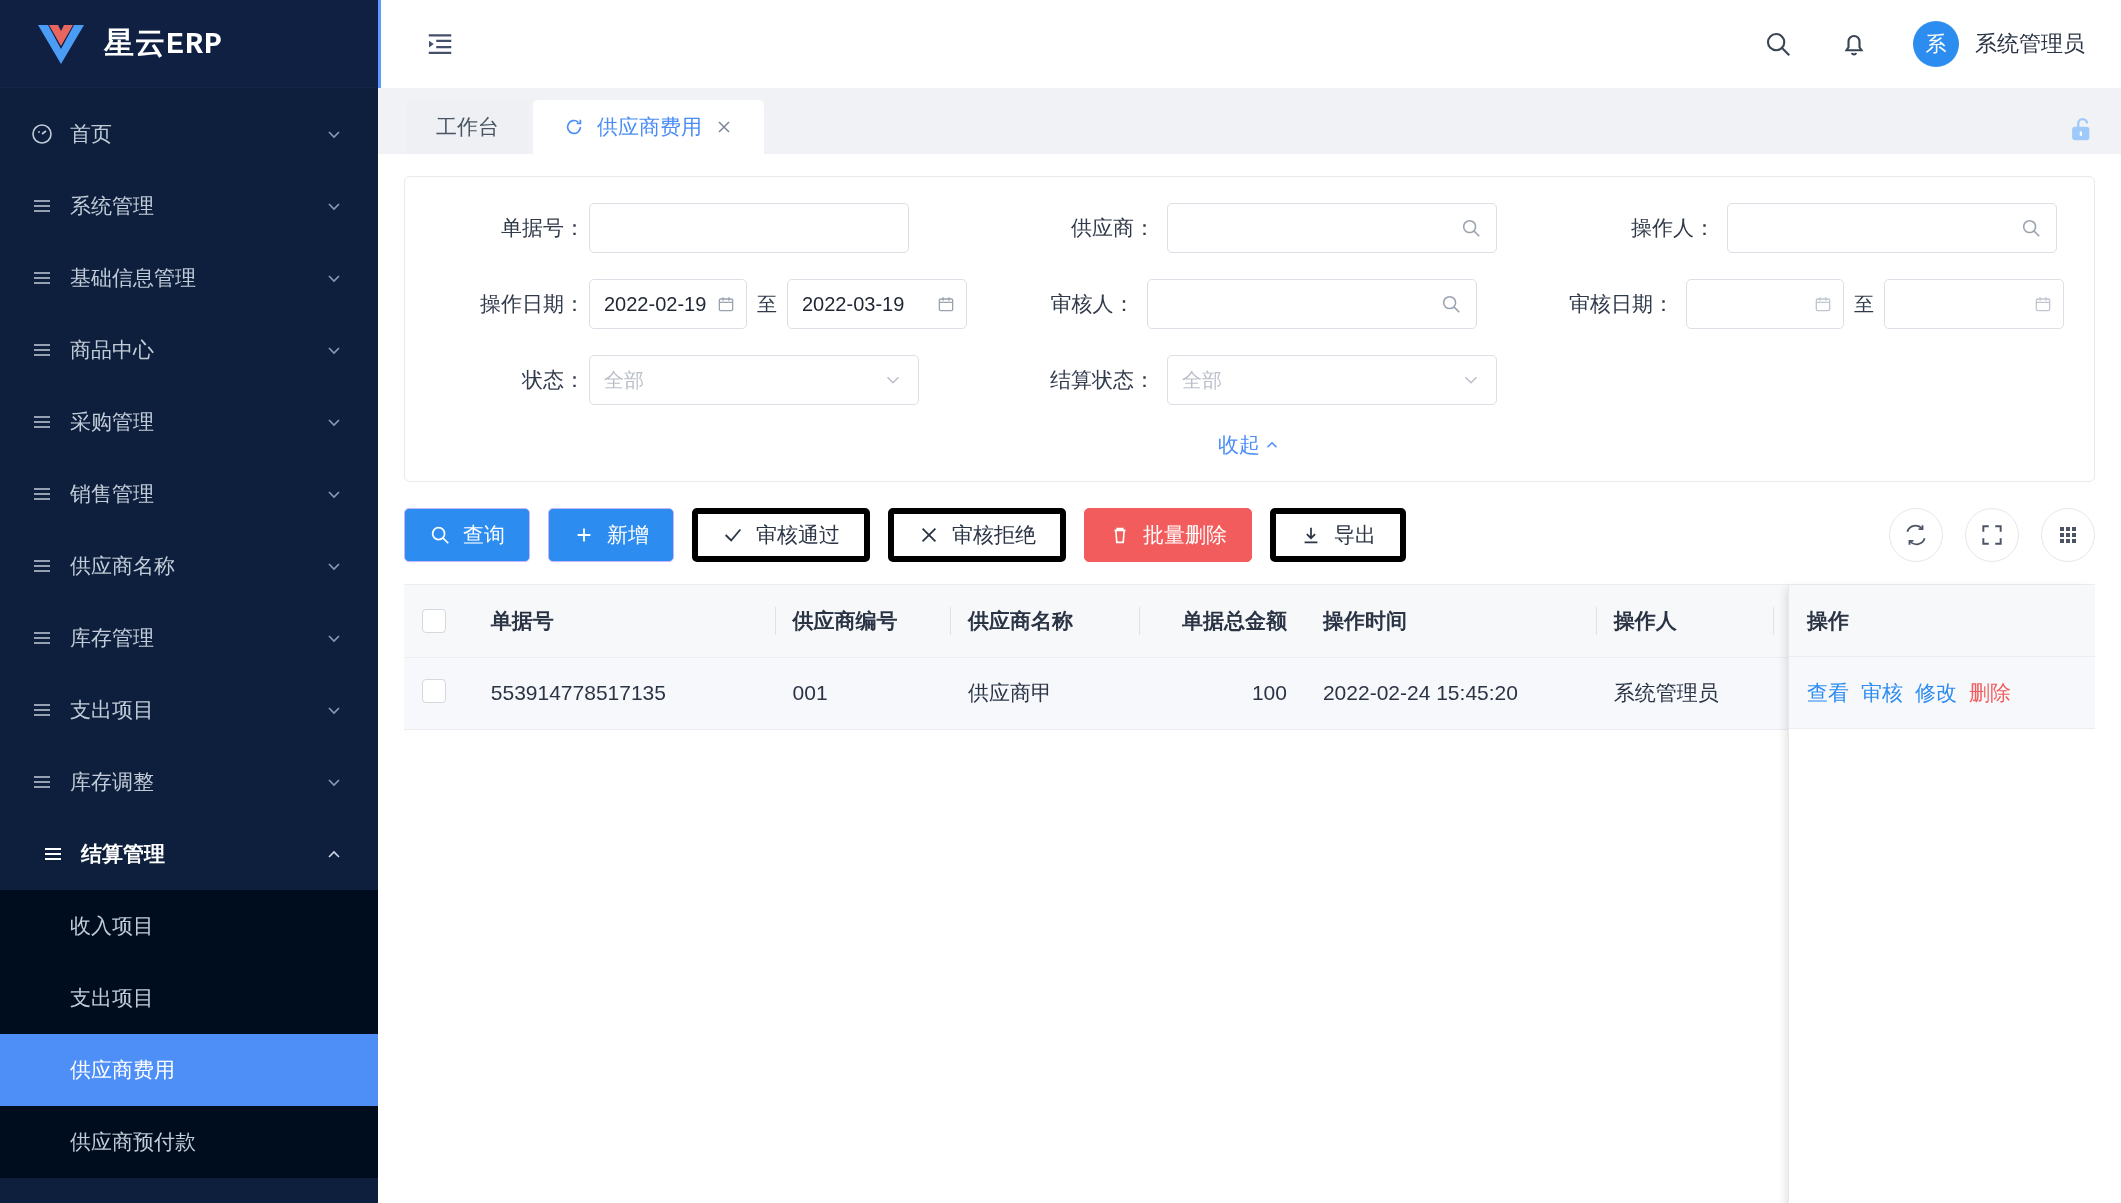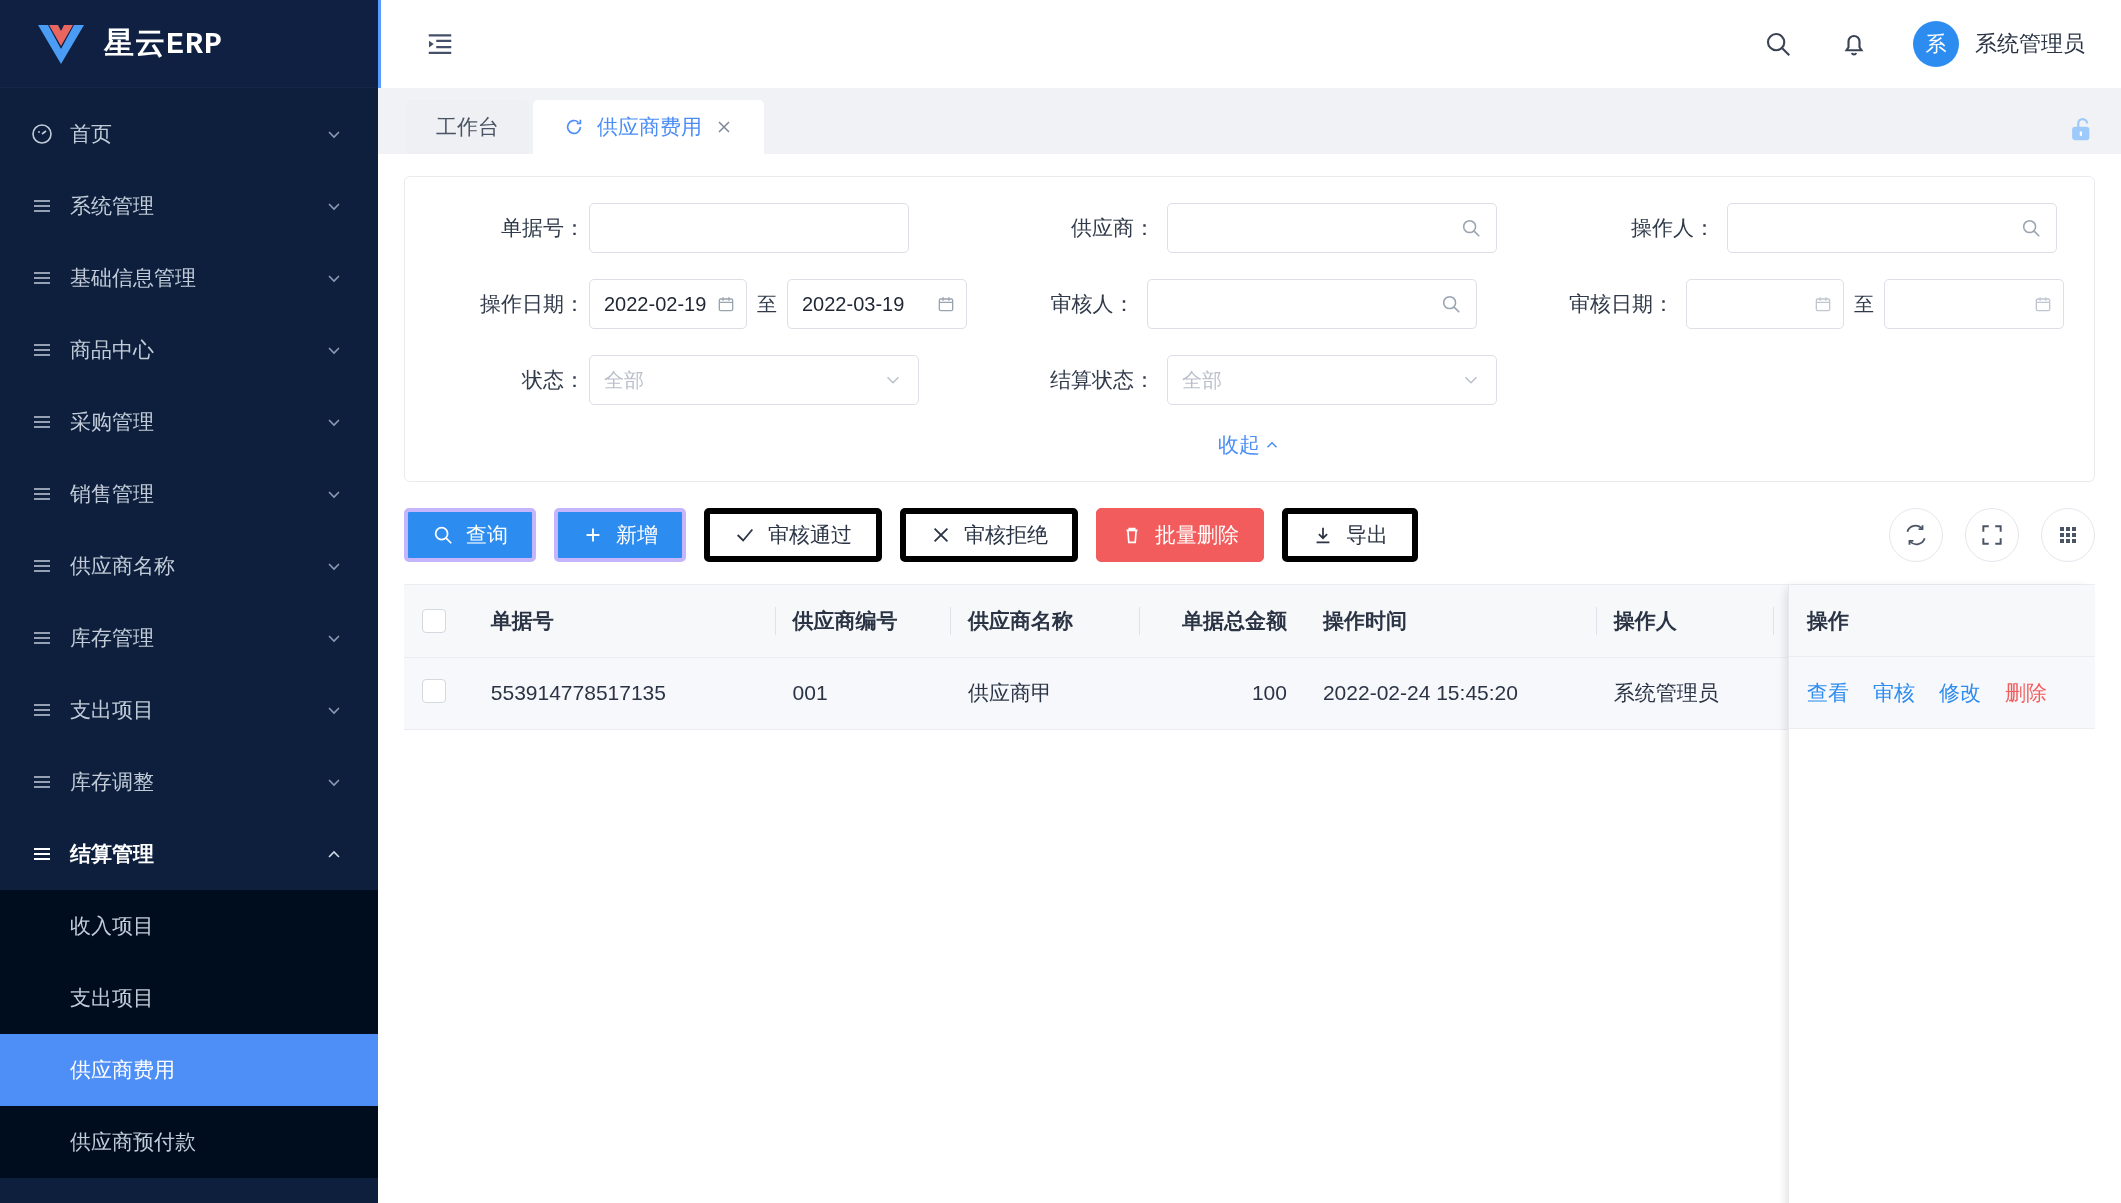--- a/index.html
+++ b/index.html
@@ -25,21 +25,21 @@
   .logo-text { color: #ffffff; font-size: 30px; font-weight: bold; letter-spacing: 1px; }
 
   .menu { flex: 1; overflow: hidden; padding-top: 10px; }
   .menu-item {
     height: 72px; display: flex; align-items: center;
     padding: 0 34px 0 30px; cursor: pointer; color: #c2ccd9; font-size: 21px;
   }
   .menu-item .mi-icon { width: 34px; min-width: 34px; display: flex; align-items: center; justify-content: flex-start; }
   .menu-item .mi-label { flex: 1; padding-left: 6px; }
   .menu-item .mi-arrow { color: #8d9bb0; display: flex; align-items: center; }
-  .menu-item.expanded { color: #ffffff; font-weight: bold; }
+  .menu-item.expanded { color: #ffffff; font-weight: bold; margin-left: 11px; }
   .menu-item.expanded .mi-arrow { color: #cfd8e5; }
 
   .submenu { background: #000d1f; }
   .submenu-item {
     height: 72px; display: flex; align-items: center;
     padding-left: 70px; color: #c2ccd9; font-size: 21px; cursor: pointer;
   }
   .submenu-item.active { background: #4d8ef7; color: #ffffff; }
 
   
@@ -112,21 +112,21 @@
 
   .collapse-row { display: flex; justify-content: center; margin-top: 4px; }
   .collapse-link { color: #4a8df6; font-size: 21px; cursor: pointer; display: flex; align-items: center; gap: 3px; }
 
   
   .btnbar { display: flex; align-items: center; margin-top: 26px; position: relative; }
   .btn {
     height: 54px; border-radius: 5px; display: inline-flex; align-items: center; gap: 12px;
     padding: 0 24px; font-size: 21px; cursor: pointer; margin-right: 18px; white-space: nowrap;
   }
-  .btn.primary { background: #2d8cf0; color: #fff; border: 4px solid #c4b5fd; }
+  .btn.primary { background: #2d8cf0; color: #fff; border: 1px solid #c4b5fd; }
   .btn.plain { background: #fff; color: #2b3445; border: 6px solid #000000; }
   .btn.danger { background: #f35c5c; color: #fff; border: 1px solid #f35c5c; }
   .tool-icons { position: absolute; right: 0; display: flex; gap: 22px; }
   .circ {
     width: 54px; height: 54px; border-radius: 50%; border: 1px solid #e4e7ec;
     display: flex; align-items: center; justify-content: center; cursor: pointer; background: #fff;
   }
 
   
   .table-wrap { margin-top: 22px; position: relative; border-top: 1px solid #ebedf0; }
@@ -140,21 +140,21 @@
   thead th.divline::before {
     content: ""; position: absolute; left: 0; top: 22px; bottom: 22px; width: 1px; background: #dfe2e8;
   }
   tbody td { background: #f7f8fb; color: #2b3445; border-bottom: 1px solid #ebedf0; }
   td.num, th.num .thc { justify-content: flex-end; }
   td.num { text-align: right; }
   .chk {
     width: 24px; height: 24px; border: 1px solid #d4d8df; border-radius: 4px;
     background: #fff; cursor: pointer; display: inline-block;
   }
-  .actions { display: flex; gap: 24px; }
+  .actions { display: flex; gap: 12px; }
   .act-link { color: #2d8cf0; font-size: 21px; cursor: pointer; }
   .act-link.del { color: #f35c5c; }
 
   
   .fixed-col {
     position: absolute; top: 0; right: 0; width: 306px;
     box-shadow: -6px 0 10px -4px rgba(0,0,0,0.14); background: #fff;
   }
   .fixed-col .fc-head {
     height: 72px; background: #f7f8fa; display: flex; align-items: center;

